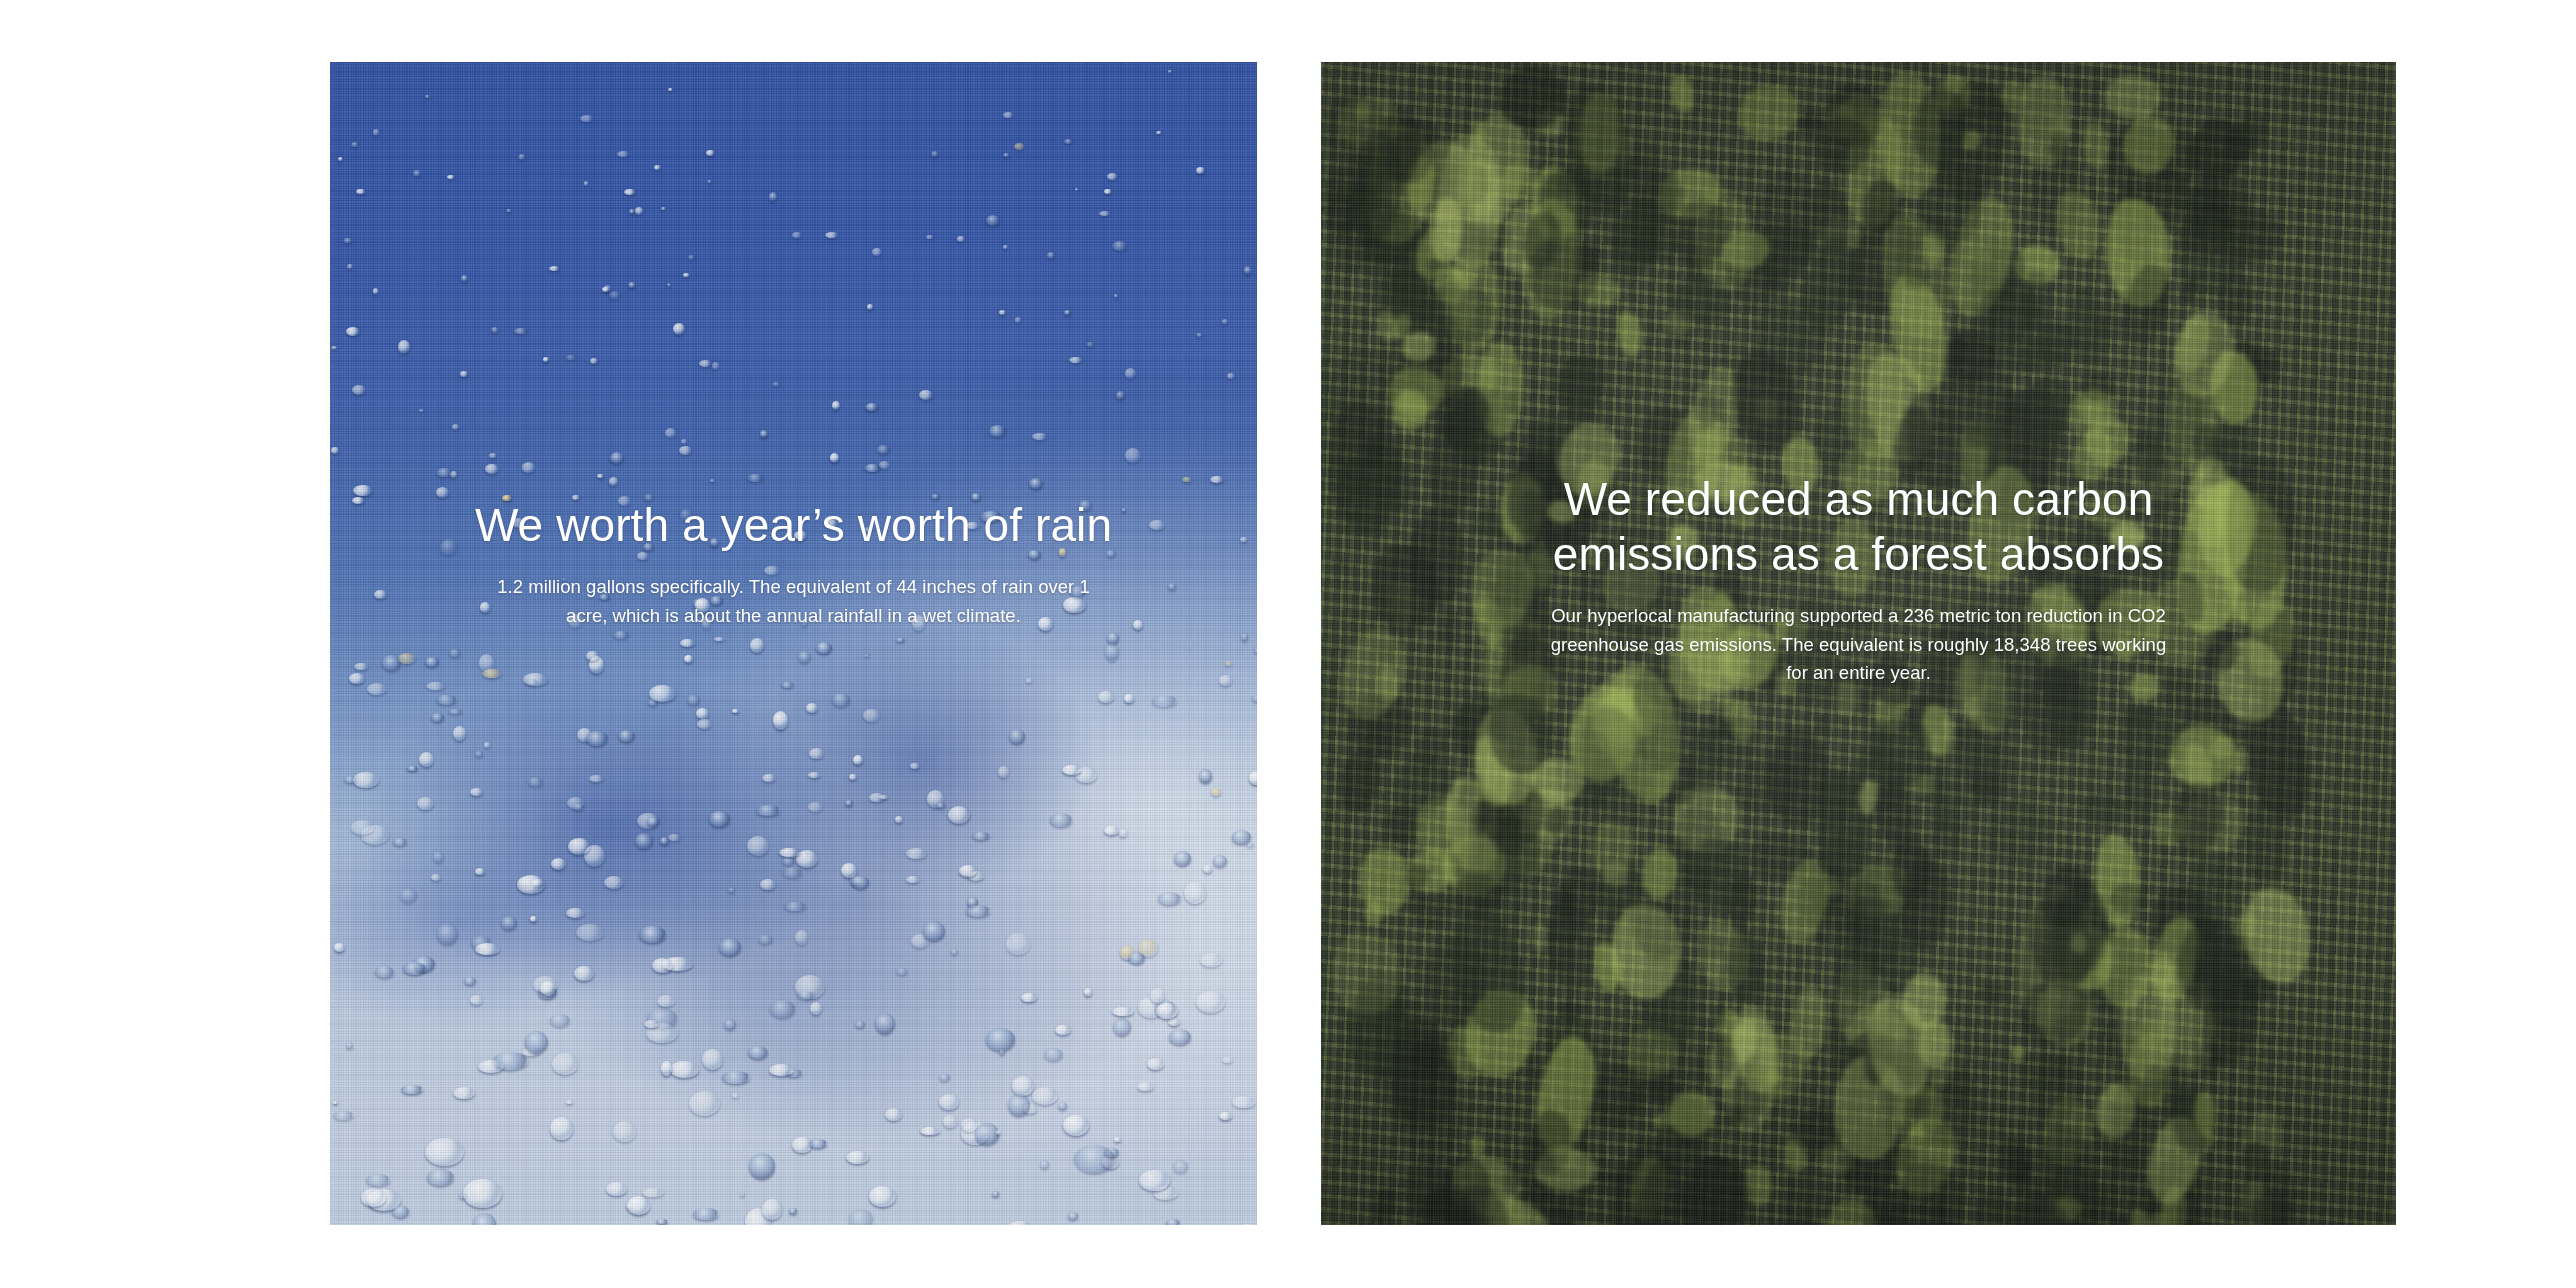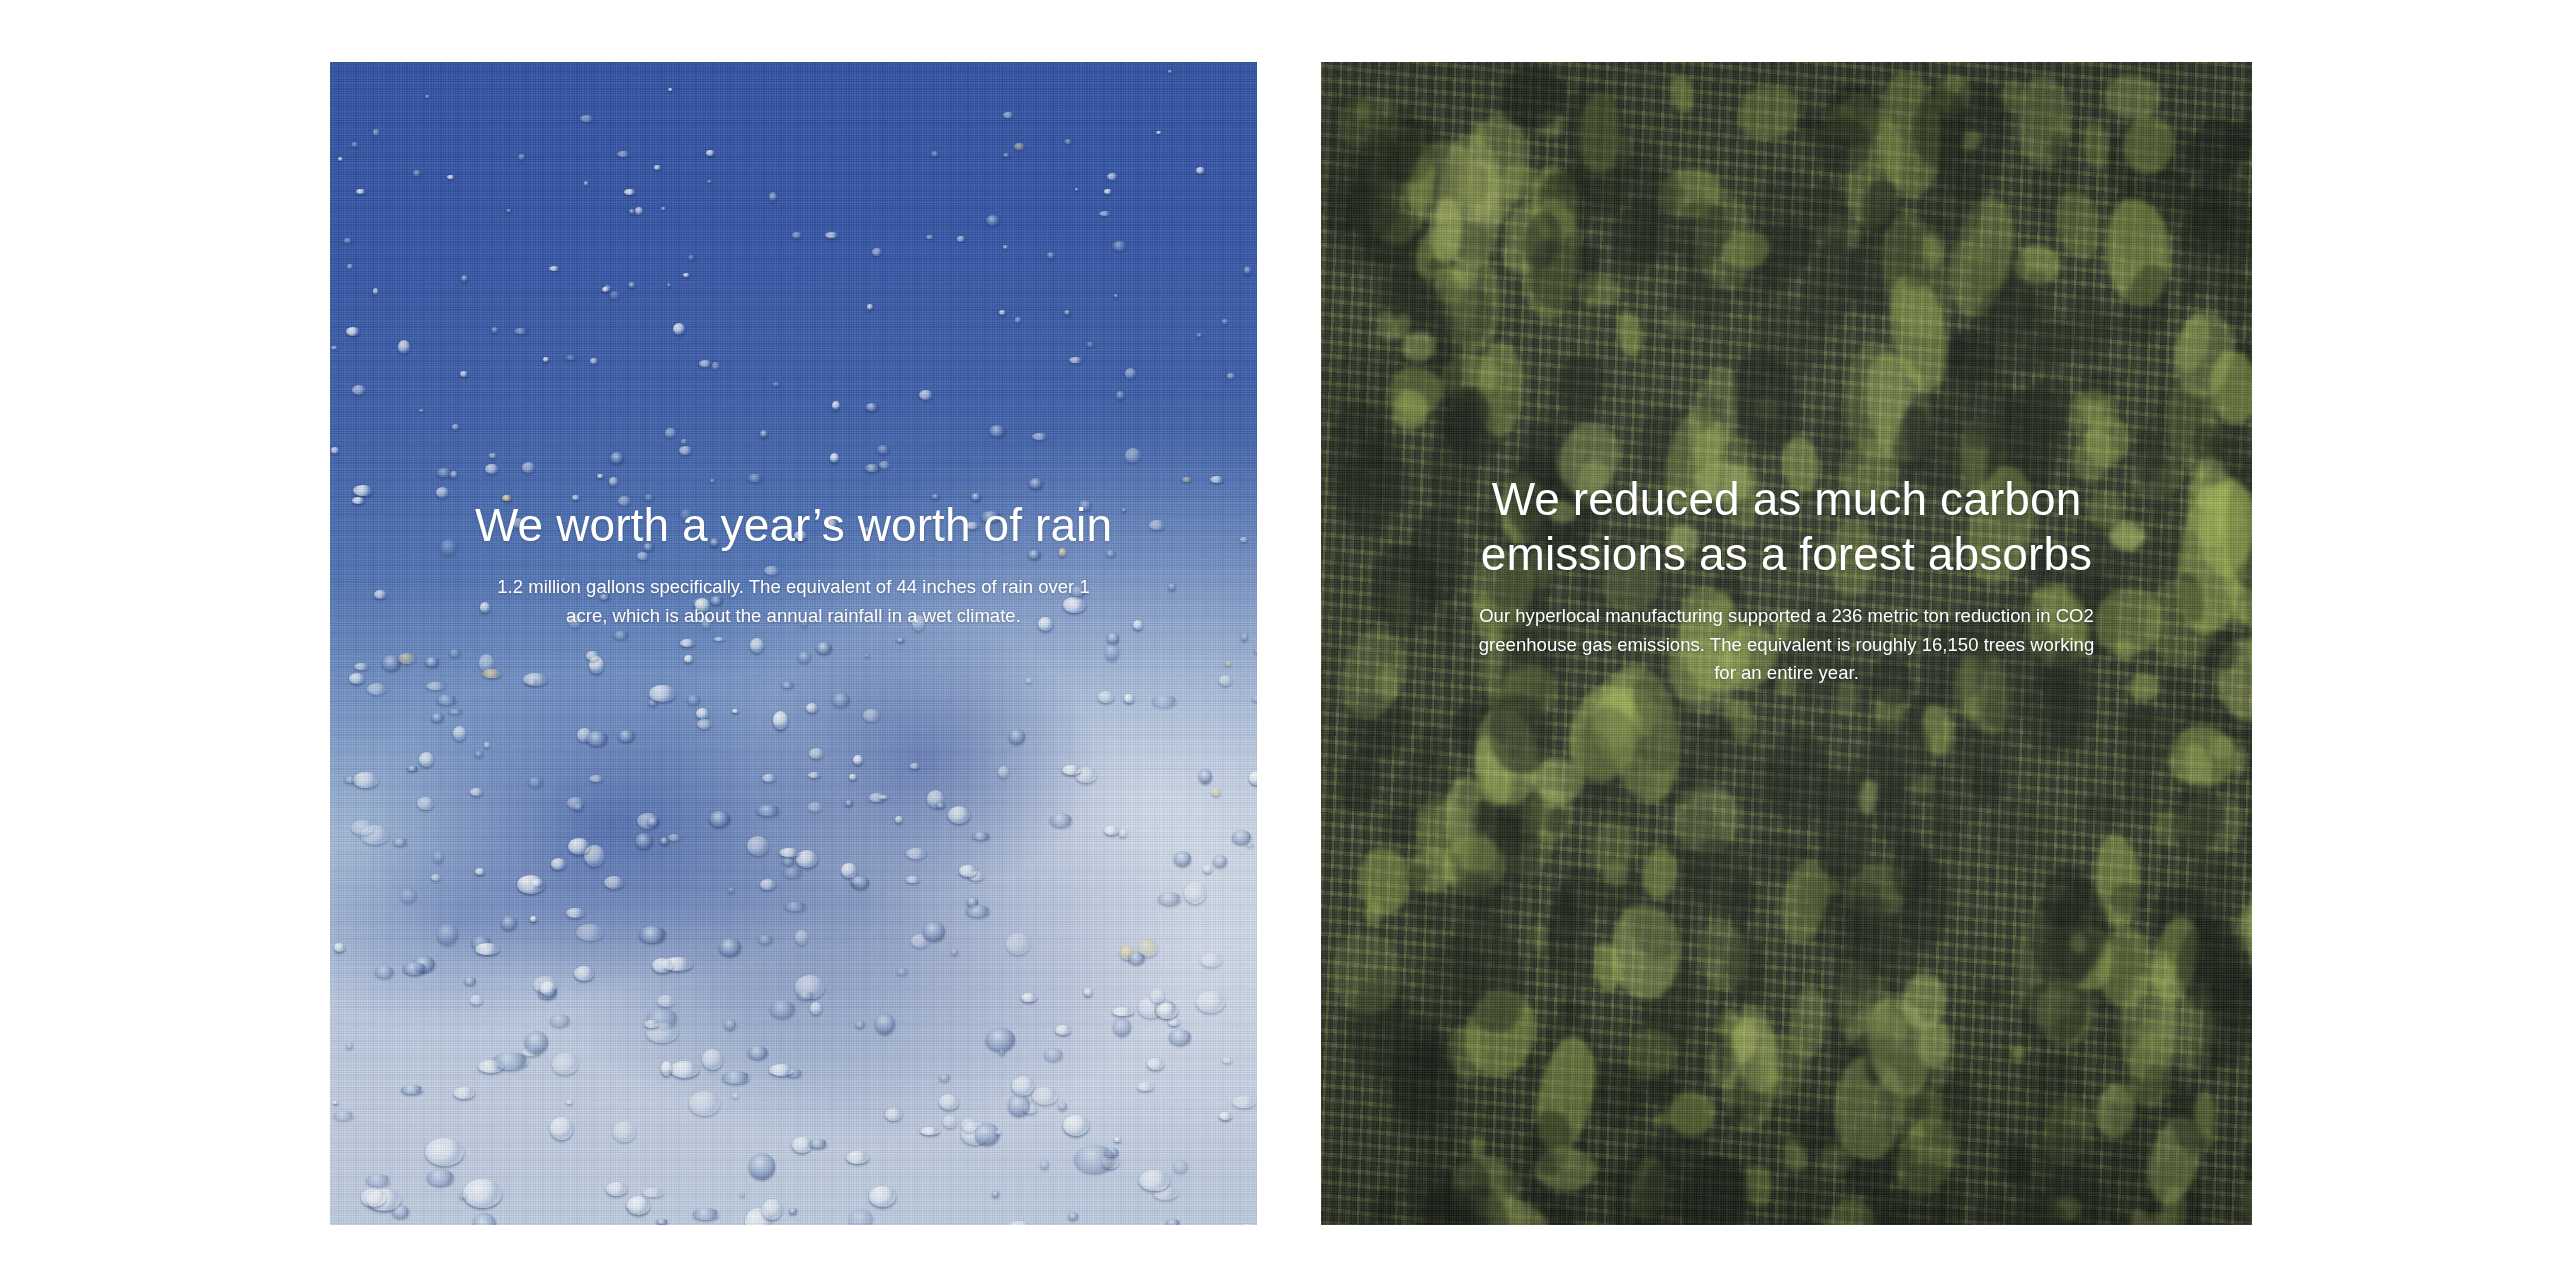--- a/index.html
+++ b/index.html
@@ -11,21 +11,21 @@
   }
   .stage{position:relative;width:2576px;height:1288px;}
 
   .card{
     position:absolute;
     top:62px;
     height:1163px;
     overflow:hidden;
   }
   .card.left{left:330px;width:927px;}
-  .card.right{left:1321px;width:931px;}
+  .card.right{left:1321px;width:1075px;}
 
   
   .photo{position:absolute;inset:0;}
 
   
   .rain-base{
     background:
       radial-gradient(115% 70% at 88% 64%, rgba(255,255,255,.55) 0%, rgba(255,255,255,0) 46%),
       radial-gradient(60% 34% at 57% 72%, rgba(40,72,150,.55) 0%, rgba(40,72,150,0) 62%),
       linear-gradient(178deg,
@@ -1220,18 +1220,18 @@
         <span class="lit" style="left:258px;top:30px;width:42px;height:82px;opacity:0.44;transform:rotate(0.4deg);"></span>
         <span class="shade" style="left:368px;top:776px;width:61px;height:73px;opacity:0.80;transform:rotate(-5.0deg);"></span>
       </div>
 
     <div class="photo forest-vig"></div>
     <div class="photo halftone"></div>
     <div class="photo grain"></div>
 
     <div class="overlay">
       <h2 class="headline">We reduced as much carbon emissions as a forest absorbs</h2>
-      <p class="body">Our hyperlocal manufacturing supported a 236 metric ton reduction in CO2 greenhouse gas emissions. The equivalent is roughly 16,150 trees working for an entire year.</p>
+      <p class="body">Our hyperlocal manufacturing supported a 236 metric ton reduction in CO2 greenhouse gas emissions. The equivalent is roughly 18,348 trees working for an entire year.</p>
     </div>
   </div>
 
 </div>
 
 
 </body></html>

